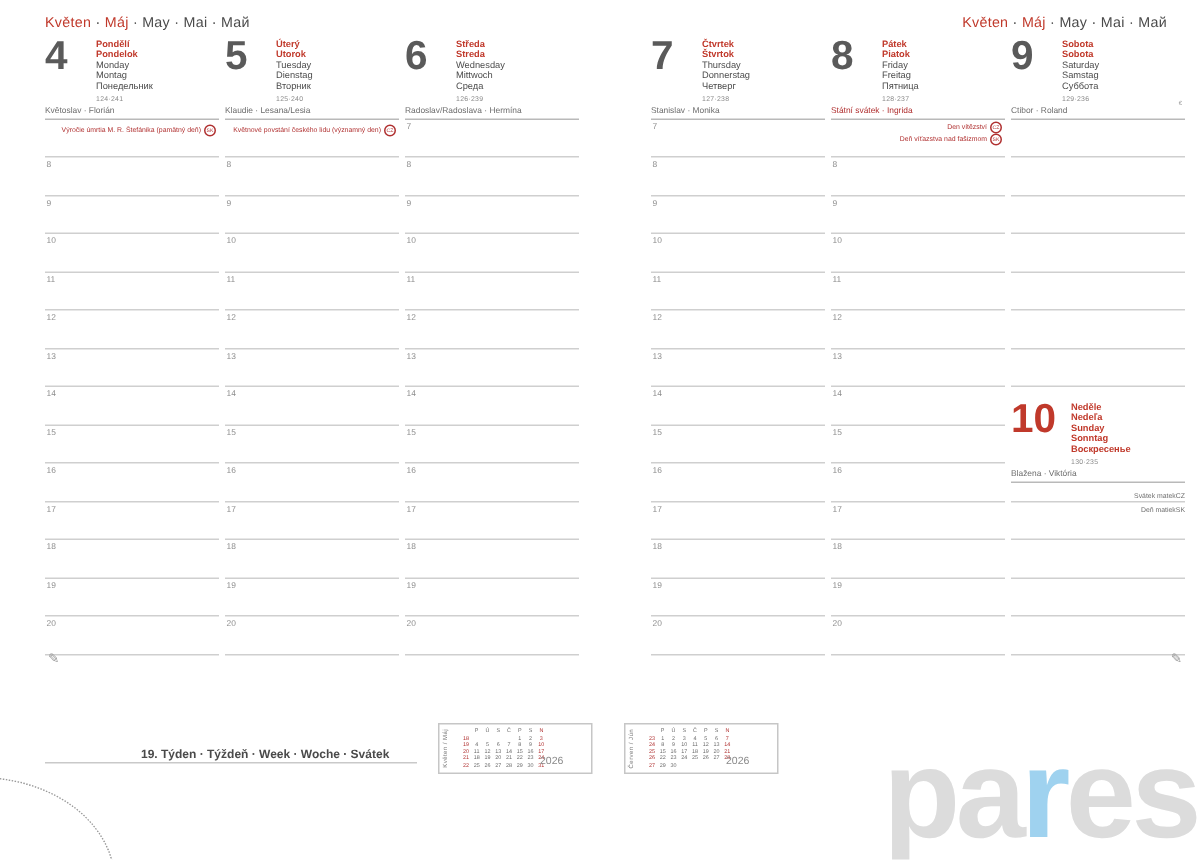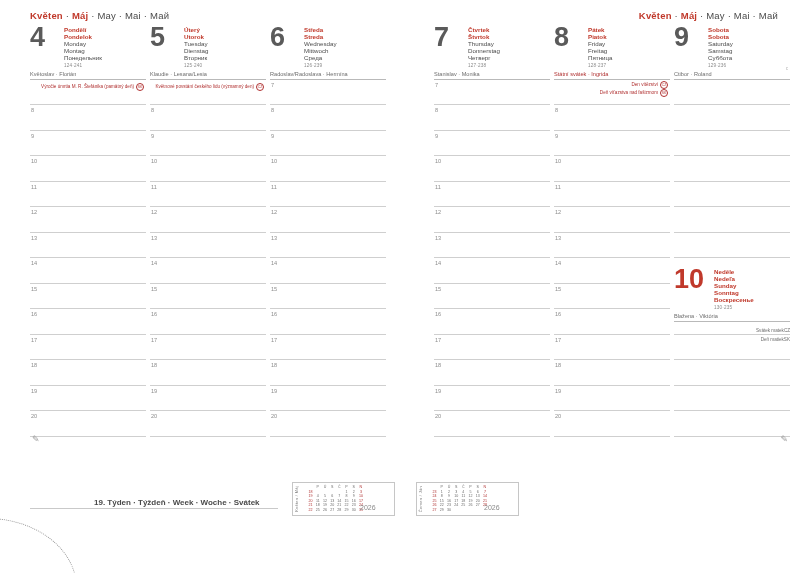--- a/index.html
+++ b/index.html
@@ -34,21 +34,21 @@
 
   
   .runhead {
     position: absolute;
     top: 10px;
     font-size: 9.5px;
     letter-spacing: .2px;
     white-space: nowrap;
     color: #4a4a4a;
   }
-  .runhead .accent { color: #c0392b; font-weight: bold; }
+  .runhead .accent { color: #c0392b; font-weight: normal; }
   .runhead.l { left: 22px; }
   .runhead.r { right: 24px; }
 
   
   .cols {
     position: absolute;
     top: 26px;
     left: 22px;
     right: 14px;
     bottom: 0;
@@ -784,16 +784,19 @@
         </tr>
       </tbody>
         </table>
     </div>
 
     <div class="yeartag" style="left:72px; bottom:34px;">2026</div>
     <div class="smallmark" style="right:14px; top:66px;">€</div>
 
   </div>
 
+  <div class="watermark">
+    <span>pa</span><span class="blue">r</span><span>es</span>
+  </div>
 
   <div class="arc"></div>
 
 </div>
 
 </body></html>

